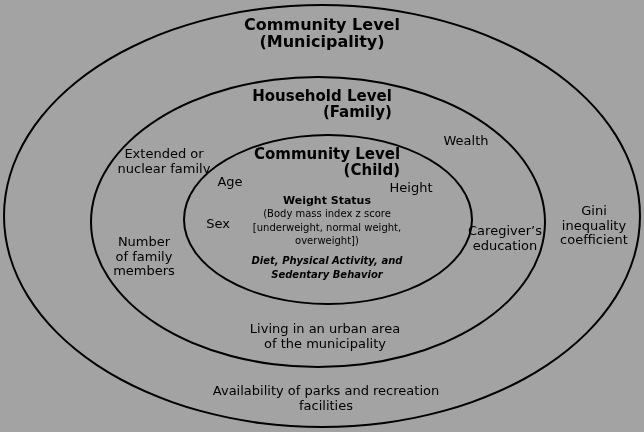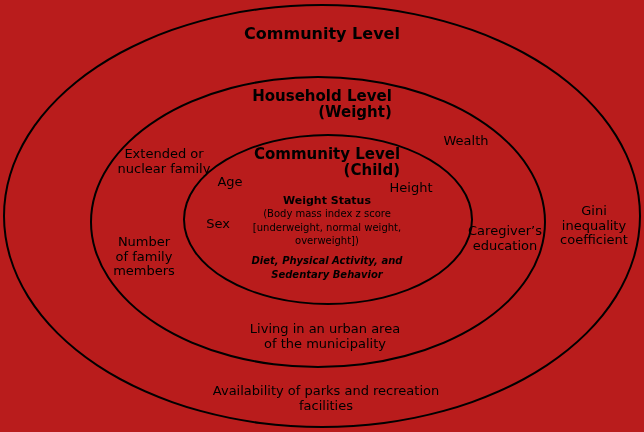--- a/index.html
+++ b/index.html
@@ -1,17 +1,17 @@
 <!DOCTYPE html>
 <html><head>
 <meta charset="utf-8">
 <style>
   html,body{margin:0;padding:0;background:#ffffff;}
   .stage{
-    position:relative;width:644px;height:432px;background:#b91c1c;
+    position:relative;width:644px;height:432px;background:#a3a3a3;
     font-family:"DejaVu Sans","Liberation Sans",sans-serif;color:#000000;
     overflow:hidden;
   }
   .ring{
     position:absolute;border-style:solid;border-color:#000000;
     border-radius:50%;box-sizing:border-box;background:transparent;
   }
   .ring-outer{left:3px;top:4px;width:638px;height:424px;border-width:2.5px;}
   .ring-middle{left:90px;top:76px;width:456px;height:292px;border-width:2px;}
   .ring-inner{left:183px;top:134px;width:290px;height:171px;border-width:2.5px;}
@@ -31,25 +31,26 @@
 <body>
 
 <div class="stage">
 
   <div class="ring ring-outer"></div>
   <div class="ring ring-middle"></div>
   <div class="ring ring-inner"></div>
 
   <div class="title title-xl" style="left:322px;top:33px">
     <div>Community Level</div>
+    <div>(Municipality)</div>
   </div>
 
   <div class="title title-lg" style="left:322px;top:104px">
     <div>Household Level</div>
-    <div>(Weight)</div>
+    <div>(Family)</div>
   </div>
 
   <div class="title title-lg" style="left:327px;top:162px">
     <div>Community Level</div>
     <div>(Child)</div>
   </div>
 
   <div class="lbl outcome-title" style="left:327px;top:200px">Weight Status</div>
   <div class="lbl outcome-detail" style="left:327px;top:227px">(Body mass index z score
 [underweight, normal weight,

